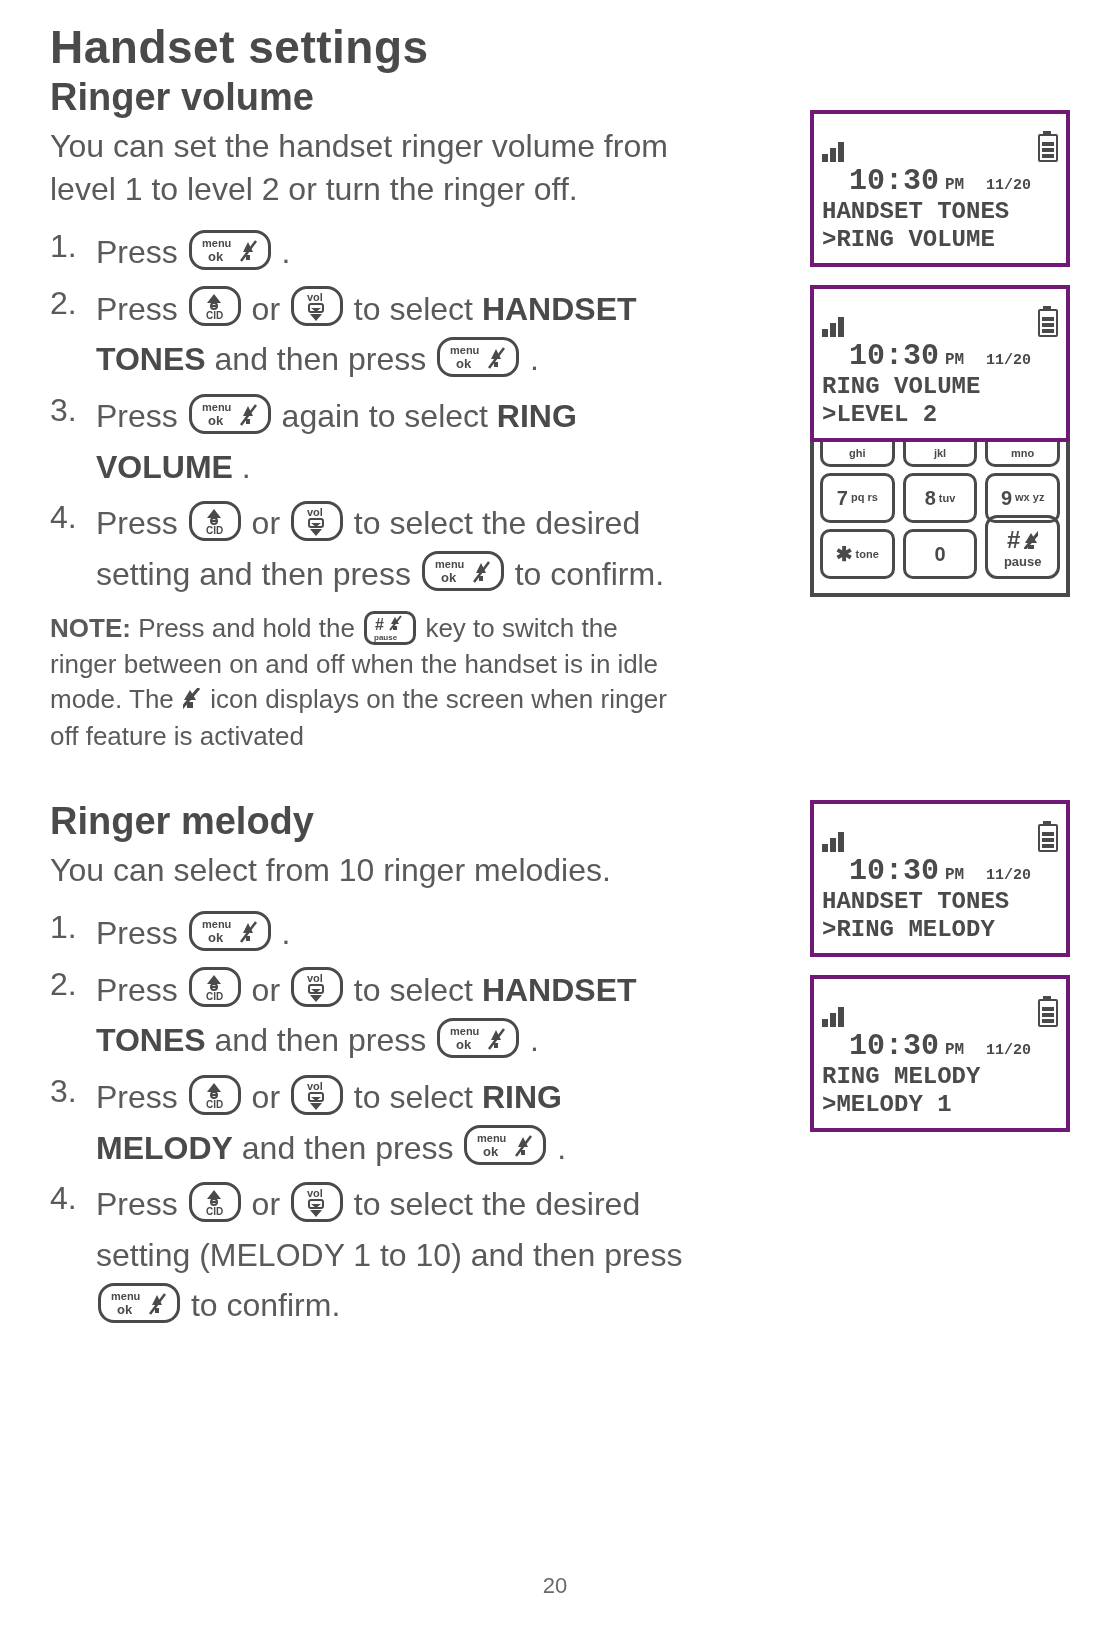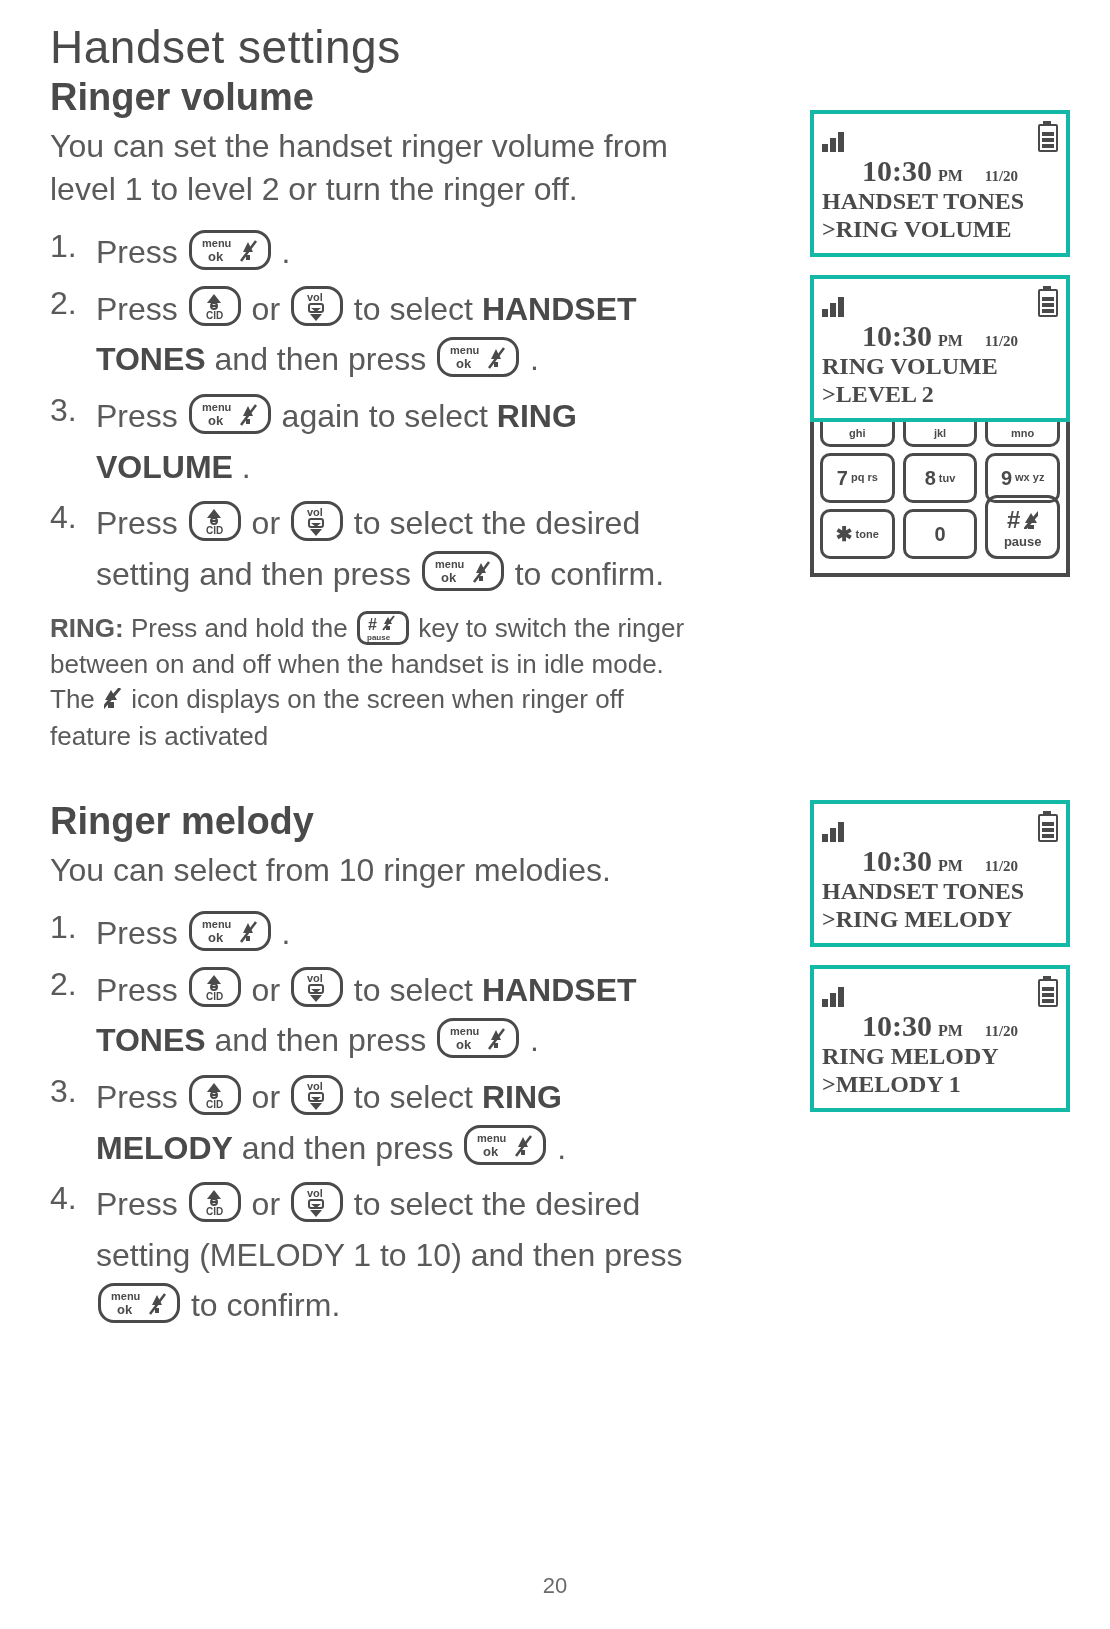--- a/index.html
+++ b/index.html
@@ -9,21 +9,21 @@
     height:1629px;
     background:#fff;
     font-family: Arial, Helvetica, sans-serif;
     color:#4a4a4a;
     position:relative;
     box-sizing:border-box;
     padding:20px 50px 0 50px;
   }
   h1{
     font-size:46px;
-    font-weight:400;
+    font-weight:700;
     margin:0 0 2px 0;
     color:#4a4a4a;
     letter-spacing:0.5px;
   }
   h2{
     font-size:38px;
     font-weight:700;
     margin:0 0 6px 0;
     color:#4a4a4a;
   }
@@ -78,26 +78,26 @@
     height:34px;min-width:46px;border-radius:10px;
   }
   
   .rightcol{
     position:absolute;
     right:40px;
     top:110px;
     width:260px;
   }
   .screenbox{
-    border:4px solid #14b8a6;
+    border:4px solid #701a75;
     width:100%;
     margin-bottom:18px;
-    padding:12px 8px 10px 8px;
+    padding:22px 8px 10px 8px;
     box-sizing:border-box;
-    font-family: Liberation Serif, serif;
+    font-family: Liberation Mono, monospace;
   }
   .statusbar{
     display:flex;
     justify-content:space-between;
     align-items:flex-end;
     height:26px;
   }
   .sigbars{display:flex;align-items:flex-end;gap:2px;}
   .sigbars span{display:block;width:6px;background:#4a4a4a;}
   .sigbars span:nth-child(1){height:8px;}
@@ -273,21 +273,21 @@
             <svg width="64" height="30">
               <use href="#menu-ok"></use>
             </svg>
           </span>
       <span> to confirm.</span>
     </span>
   </div>
 </div>
 
 <p class="note">
-  <b>RING:</b>
+  <b>NOTE:</b>
   <span> Press and hold the </span>
   <span class="key key-small">
         <svg width="34" height="28">
           <use href="#hash-key"></use>
         </svg>
       </span>
   <span> key to switch the ringer between on and off when the handset is in idle mode. The </span>
   <span class="ringer-off-icon"><svg width="18" height="22">
           <use href="#ringer-off"></use>
         </svg></span>

